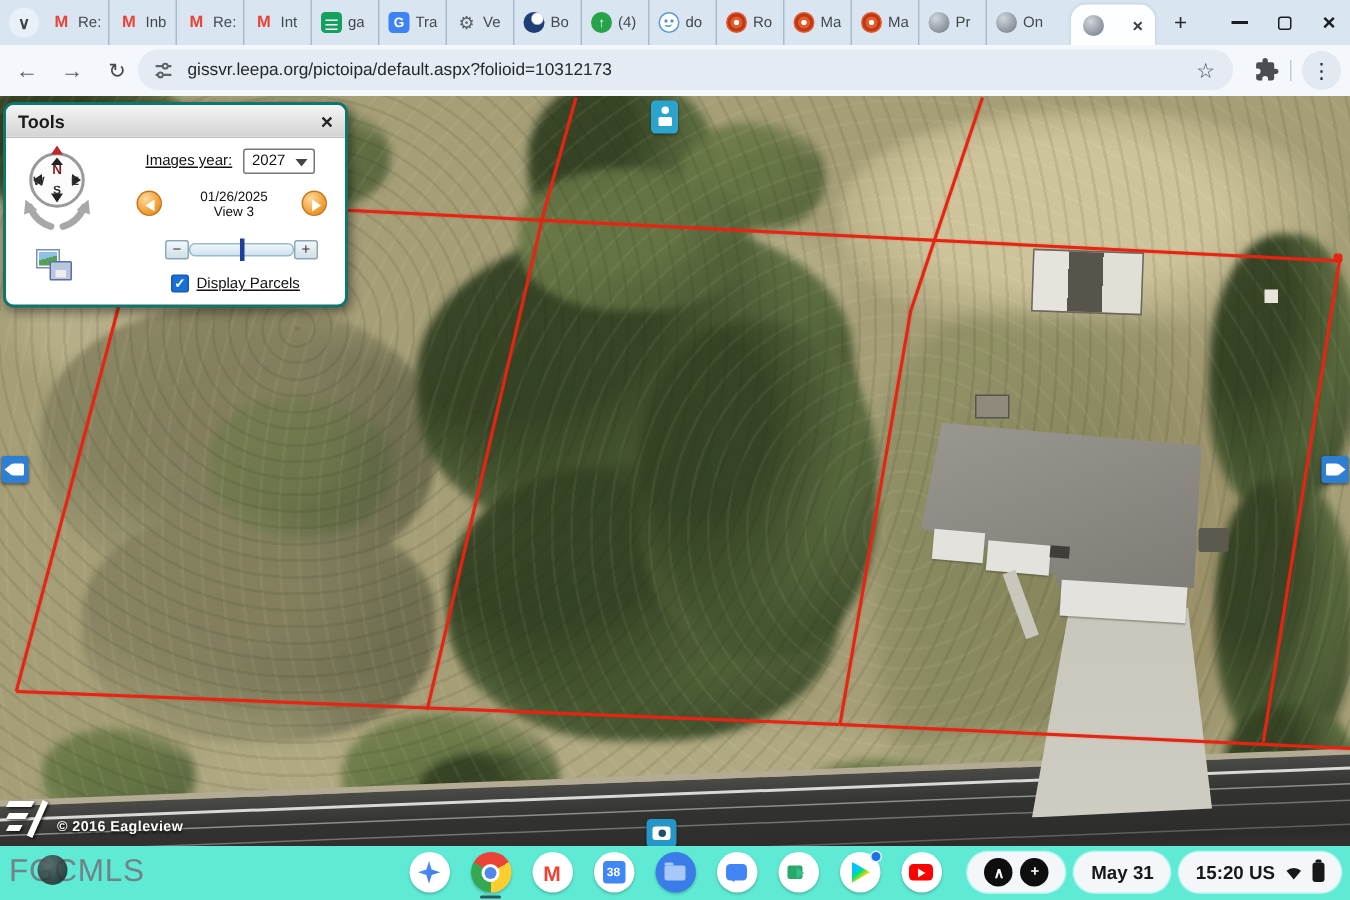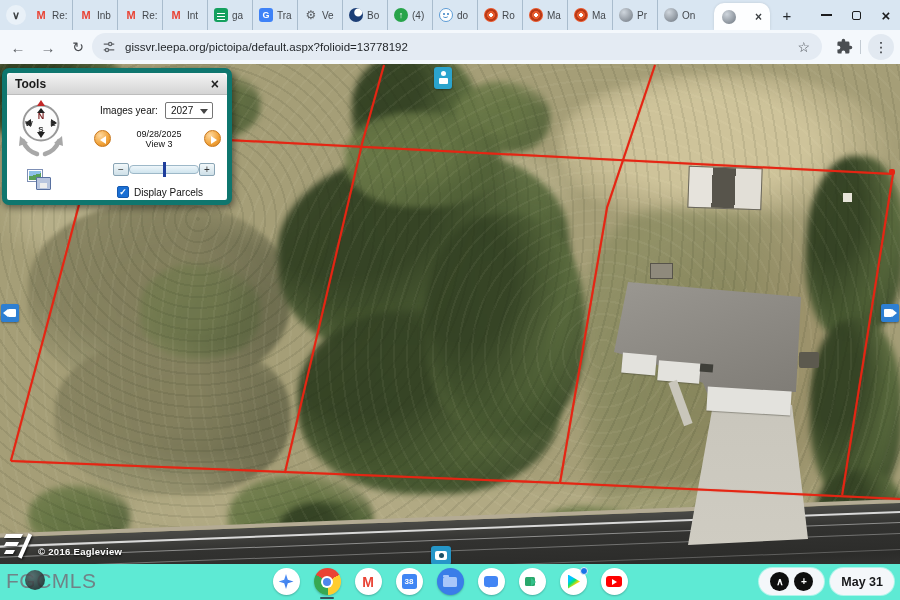--- a/index.html
+++ b/index.html
@@ -94,27 +94,27 @@
   .marker { position:absolute; border-radius:3px; box-shadow:0 1px 2px rgba(0,0,0,.4); cursor:pointer; }
   .cam-body { position:absolute; background:#fff; border-radius:1px; }
   .cam-tri { position:absolute; width:0; height:0; }
 
   .ev-logo { position:absolute; left:5px; top:468px; width:30px; height:28px; filter:drop-shadow(1px 1px 1px rgba(0,0,0,.7)); }
   .ev-bar { position:absolute; left:0; background:#fff; height:4px; transform:skewX(-28deg); }
   .ev-slash { position:absolute; left:18px; top:1px; width:4px; height:26px; background:#fff; transform:rotate(24deg); }
   .ev-copy { position:absolute; left:38px; top:482px; color:#fff; font-size:9.5px; font-weight:bold; text-shadow:0 1px 2px rgba(0,0,0,.85); letter-spacing:.3px; }
 
   
-  .tools { position:absolute; left:2px; top:4px; width:230px; height:137px; background:#fff; border:5px solid #0f766e;
+  .tools { position:absolute; left:2px; top:4px; width:230px; height:137px; background:#fff; border:2px solid #0f766e;
     border-radius:7px; box-shadow:2px 3px 7px rgba(0,0,0,.45); z-index:50; }
   .tools-head { height:22px; border-radius:6px 6px 0 0; background:linear-gradient(#f4f4f4,#d4d4d4); border-bottom:1px solid #bdbdbd;
     display:flex; align-items:center; justify-content:space-between; padding:0 8px; }
   .tools-title { font-size:12px; font-weight:bold; color:#1a1a1a; }
   .tools-close { font-size:14px; font-weight:bold; color:#222; cursor:pointer; line-height:1; }
-  .t-label { position:absolute; font-size:10px; color:#111; }
+  .t-label { position:absolute; font-size:10px; color:#111;text-decoration:underline; }
   .t-select { position:absolute; left:158px; top:29px; width:48px; height:17px; border:1px solid #767676; border-radius:2px; background:#fff;
     font-size:10px; color:#111; display:flex; align-items:center; padding-left:5px; cursor:pointer; }
   .t-select::after { content:""; position:absolute; right:4px; top:6px; border:4px solid transparent; border-top:5px solid #444; }
   .orangebtn { position:absolute; width:17px; height:17px; border-radius:50%; border:1px solid #c8761a; cursor:pointer;
     background:radial-gradient(circle at 35% 30%, #ffd9a0, #f0a238 60%, #d9821d); }
   .orangebtn i { position:absolute; top:4.5px; width:0; height:0; border-top:4px solid transparent; border-bottom:4px solid transparent; }
   .orangebtn.prev i { left:5px; border-right:6px solid #fff; }
   .orangebtn.next i { left:6px; border-left:6px solid #fff; }
   .t-date { position:absolute; left:108px; top:56px; width:88px; text-align:center; font-size:9px; color:#111; line-height:10px; }
   .sliderbtn { position:absolute; width:16px; height:13px; top:90px; border:1px solid #8aa5b5; border-radius:2px;
@@ -255,21 +255,21 @@
     <span class="navbtn">→</span>
     <span class="navbtn reload">↻</span>
     <div class="omnibox">
       <svg width="14" height="14" viewBox="0 0 24 24">
         <g stroke="#5f6368" stroke-width="2.4" fill="none">
             <path d="M3 7h8M17 7h4M3 17h4M12 17h9"></path>
           </g>
         <circle cx="14" cy="7" r="2.8" fill="none" stroke="#5f6368" stroke-width="2.2"></circle>
         <circle cx="8.5" cy="17" r="2.8" fill="none" stroke="#5f6368" stroke-width="2.2"></circle>
       </svg>
-      <span class="omni-url">gissvr.leepa.org/pictoipa/default.aspx?folioid=13778192</span>
+      <span class="omni-url">gissvr.leepa.org/pictoipa/default.aspx?folioid=10312173</span>
       <span class="star">☆</span>
     </div>
     <svg class="ext-icon" width="17" height="17" viewBox="0 0 24 24">
       <path fill="#4a4e52" d="M20.5 11H19V7a2 2 0 0 0-2-2h-4V3.5a2.5 2.5 0 0 0-5 0V5H4a2 2 0 0 0-2 2v3.8h1.5a2.7 2.7 0 0 1 0 5.4H2V20a2 2 0 0 0 2 2h3.8v-1.5a2.7 2.7 0 0 1 5.4 0V22H17a2 2 0 0 0 2-2v-4h1.5a2.5 2.5 0 0 0 0-5z"></path>
     </svg>
     <div class="tb-divider"></div>
     <div class="menu-dots">⋮</div>
   </div>
 
   <div class="map">
@@ -393,21 +393,21 @@
       <div class="t-select">
         <span>2027</span>
       </div>
       <div class="orangebtn prev" style="left:87px; top:57px;">
           <i></i>
         </div>
       <div class="orangebtn next" style="left:197px; top:57px;">
           <i></i>
         </div>
       <div class="t-date">
-        <div>09/28/2025</div>
+        <div>01/26/2025</div>
         <div>View 3</div>
       </div>
       <div class="sliderbtn" style="left:106px;">−</div>
       <div class="slidertrack">
         <div class="sliderthumb"></div>
       </div>
       <div class="sliderbtn" style="left:192px;">+</div>
       <div class="t-check">✓</div>
       <span class="t-label" style="left:127px; top:114px;">Display Parcels</span>
     </div>
@@ -447,16 +447,23 @@
     </div>
 
     <div class="status">
       <div class="pill">
         <span class="bcircle">∧</span>
         <span class="bcircle">+</span>
       </div>
       <div class="pill">
         <span>May 31</span>
       </div>
+      <div class="pill">
+        <span>15:20 US</span>
+        <svg width="15" height="13" viewBox="0 0 24 24">
+          <path d="M12 21 L21 10 A14.5 14.5 0 0 0 3 10 Z" fill="#17181a"></path>
+        </svg>
+        <span class="battery"></span>
+      </div>
     </div>
   </div>
 
 </div>
 
 </body></html>

